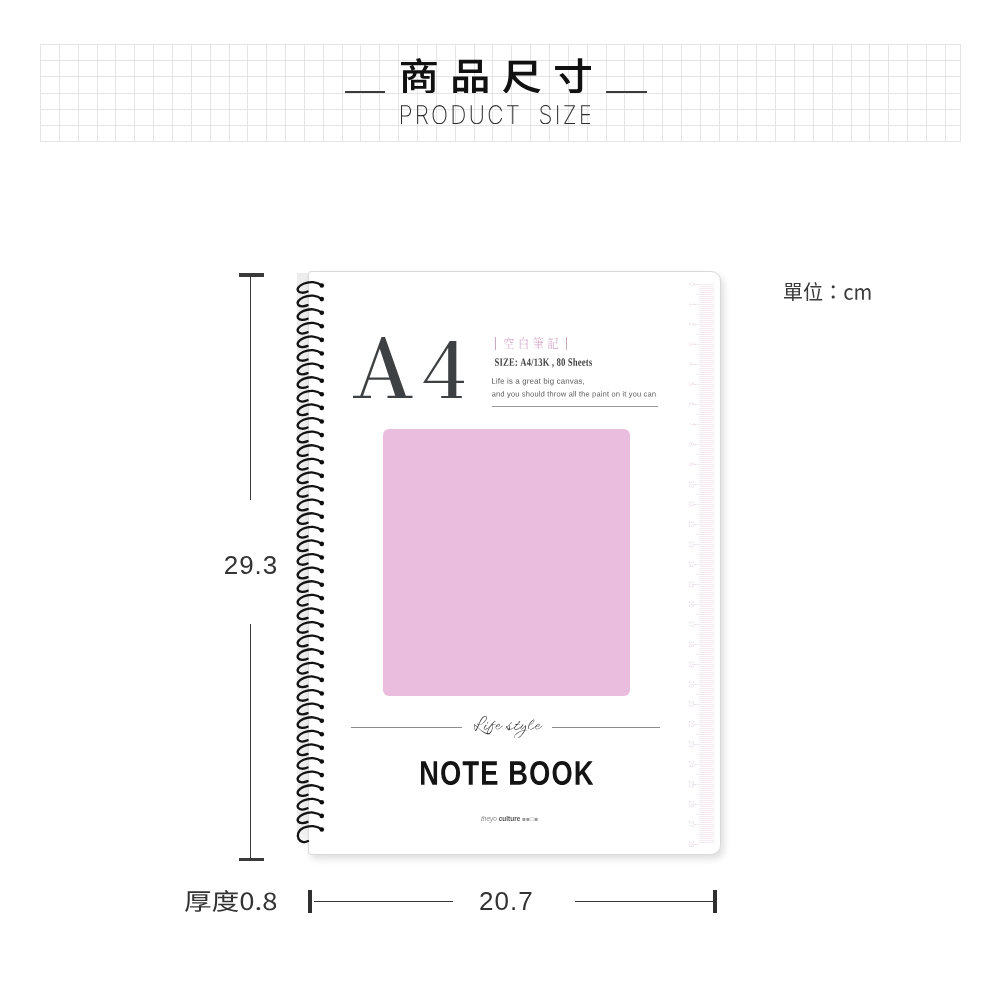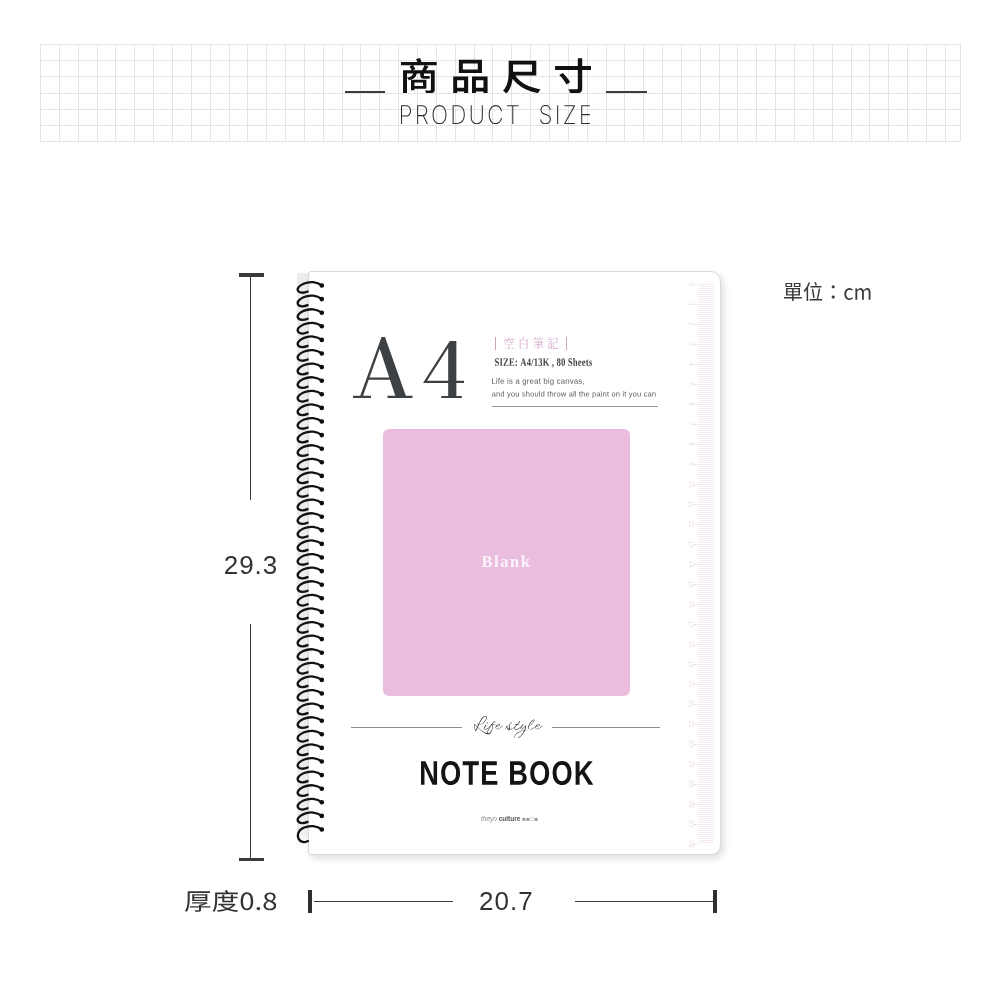--- a/index.html
+++ b/index.html
@@ -64,21 +64,20 @@
       <text x="689" y="804" transform="rotate(90 689 804)" font-family="Liberation Sans, sans-serif" font-size="6.5" fill="rgba(202,172,194,0.42)" text-anchor="middle">26</text>
       <text x="689" y="824" transform="rotate(90 689 824)" font-family="Liberation Sans, sans-serif" font-size="6.5" fill="rgba(202,172,194,0.42)" text-anchor="middle">27</text>
       <text x="689" y="844" transform="rotate(90 689 844)" font-family="Liberation Sans, sans-serif" font-size="6.5" fill="rgba(202,172,194,0.42)" text-anchor="middle">28</text>
     </svg>
 
 <div class="abs" style="left:494.5px;top:337px;width:1px;height:13px;background:#c8a8bd"></div>
 <div class="abs" style="left:566px;top:337px;width:1px;height:13px;background:#c8a8bd"></div>
 <div class="abs" style="left:492px;top:406.3px;width:166px;height:1px;background:#9b9b9b"></div>
 
 <div class="abs" style="left:383px;top:428.5px;width:247px;height:267.5px;background:#eabddf;border-radius:6px;"></div>
-<div class="abs" style="left:383px;top:552px;width:247px;text-align:center;font-family:'Liberation Serif',serif;font-weight:bold;font-size:16.5px;letter-spacing:1.6px;color:rgba(255,255,255,0.82);filter:blur(0.4px);">Blank</div>
 
 <div class="abs" style="left:350.5px;top:727.3px;width:111px;height:1px;background:#8d8d8d"></div>
 <div class="abs" style="left:552px;top:727.3px;width:107.5px;height:1px;background:#8d8d8d"></div>
 
 <div class="abs" style="left:481px;top:814.5px;font-size:6.5px;color:#8a8a8a;"><i>theyo</i> <b style="color:#555">culture</b> <span style="color:#999;font-size:6px;letter-spacing:0.5px">■■□■</span></div>
 
 <div class="abs" style="left:307.5px;top:890px;width:4.8px;height:23.2px;background:#2f2f2f"></div>
 <div class="abs" style="left:712.7px;top:890px;width:4.8px;height:23.2px;background:#2f2f2f"></div>
 <div class="abs" style="left:313.5px;top:900.6px;width:139px;height:1.4px;background:#3a3a3a"></div>
 <div class="abs" style="left:575px;top:900.6px;width:137.6px;height:1.4px;background:#3a3a3a"></div>

